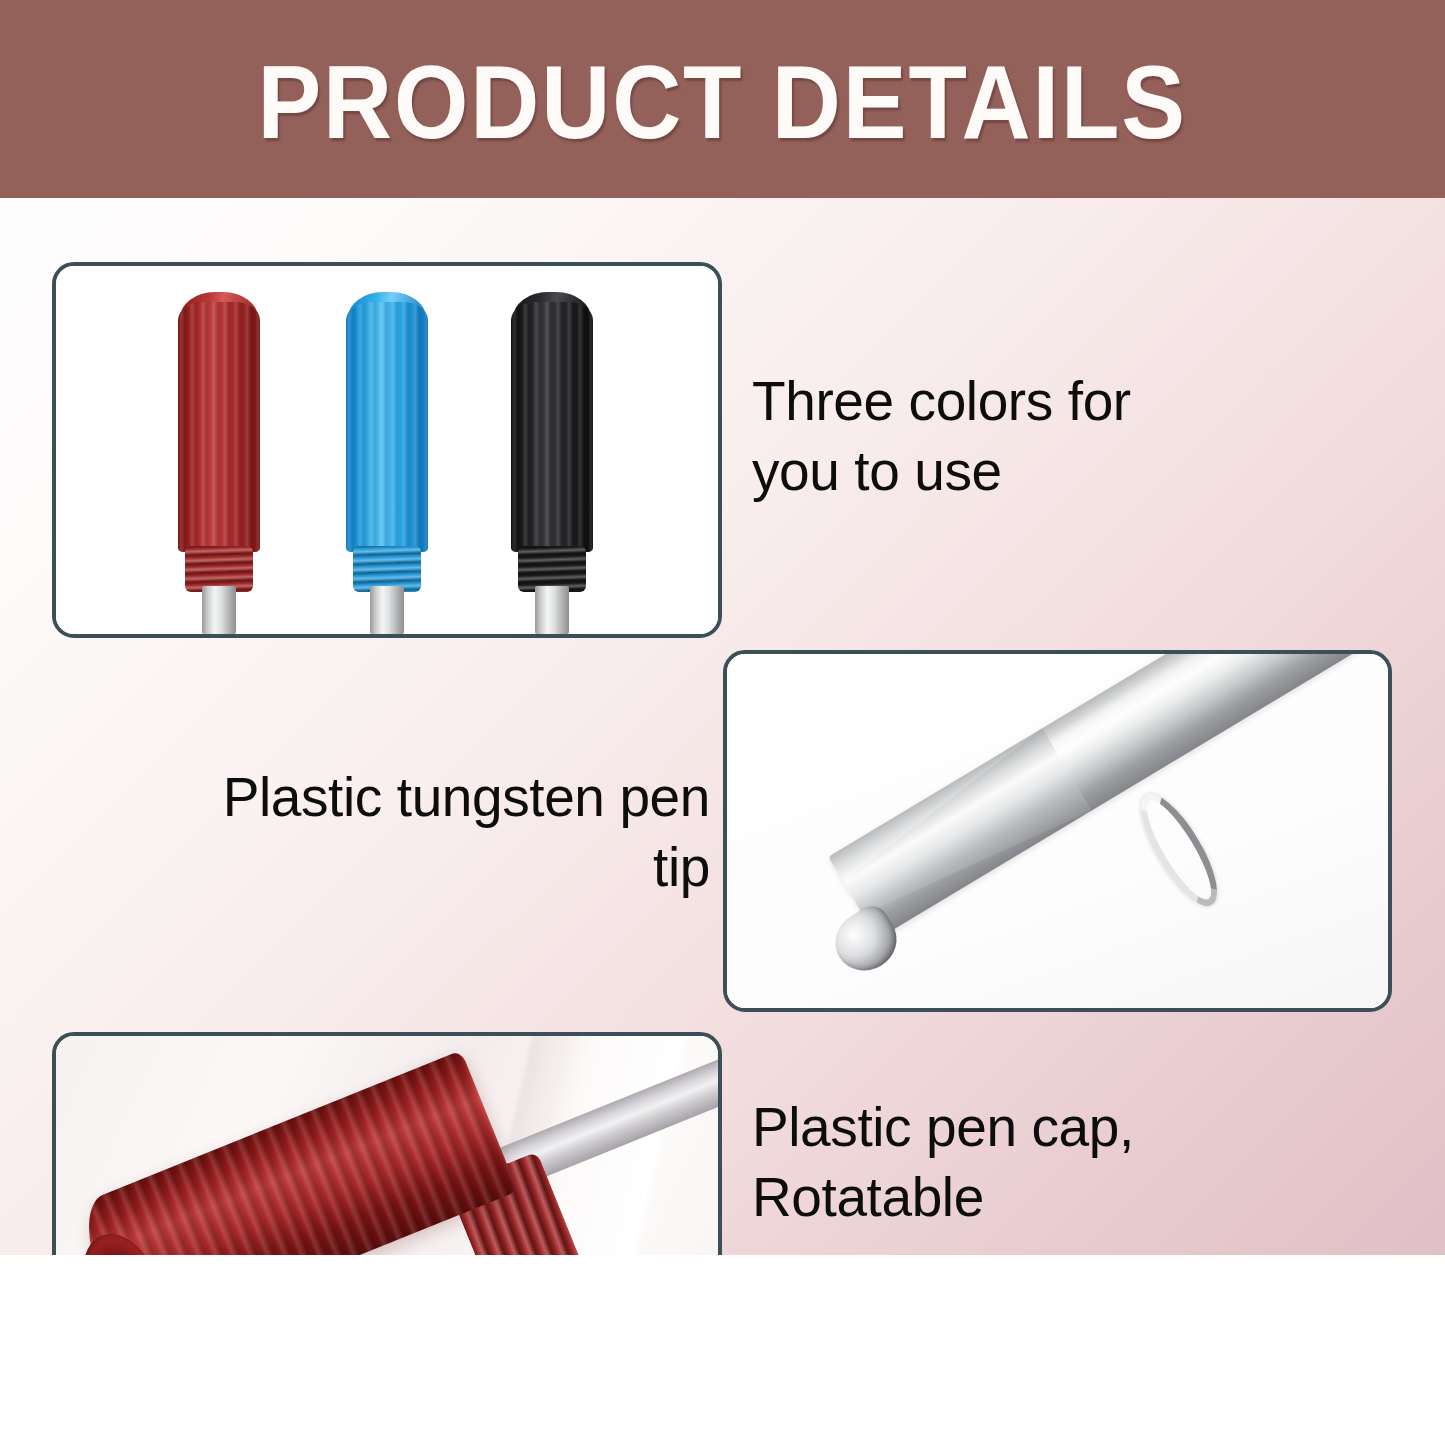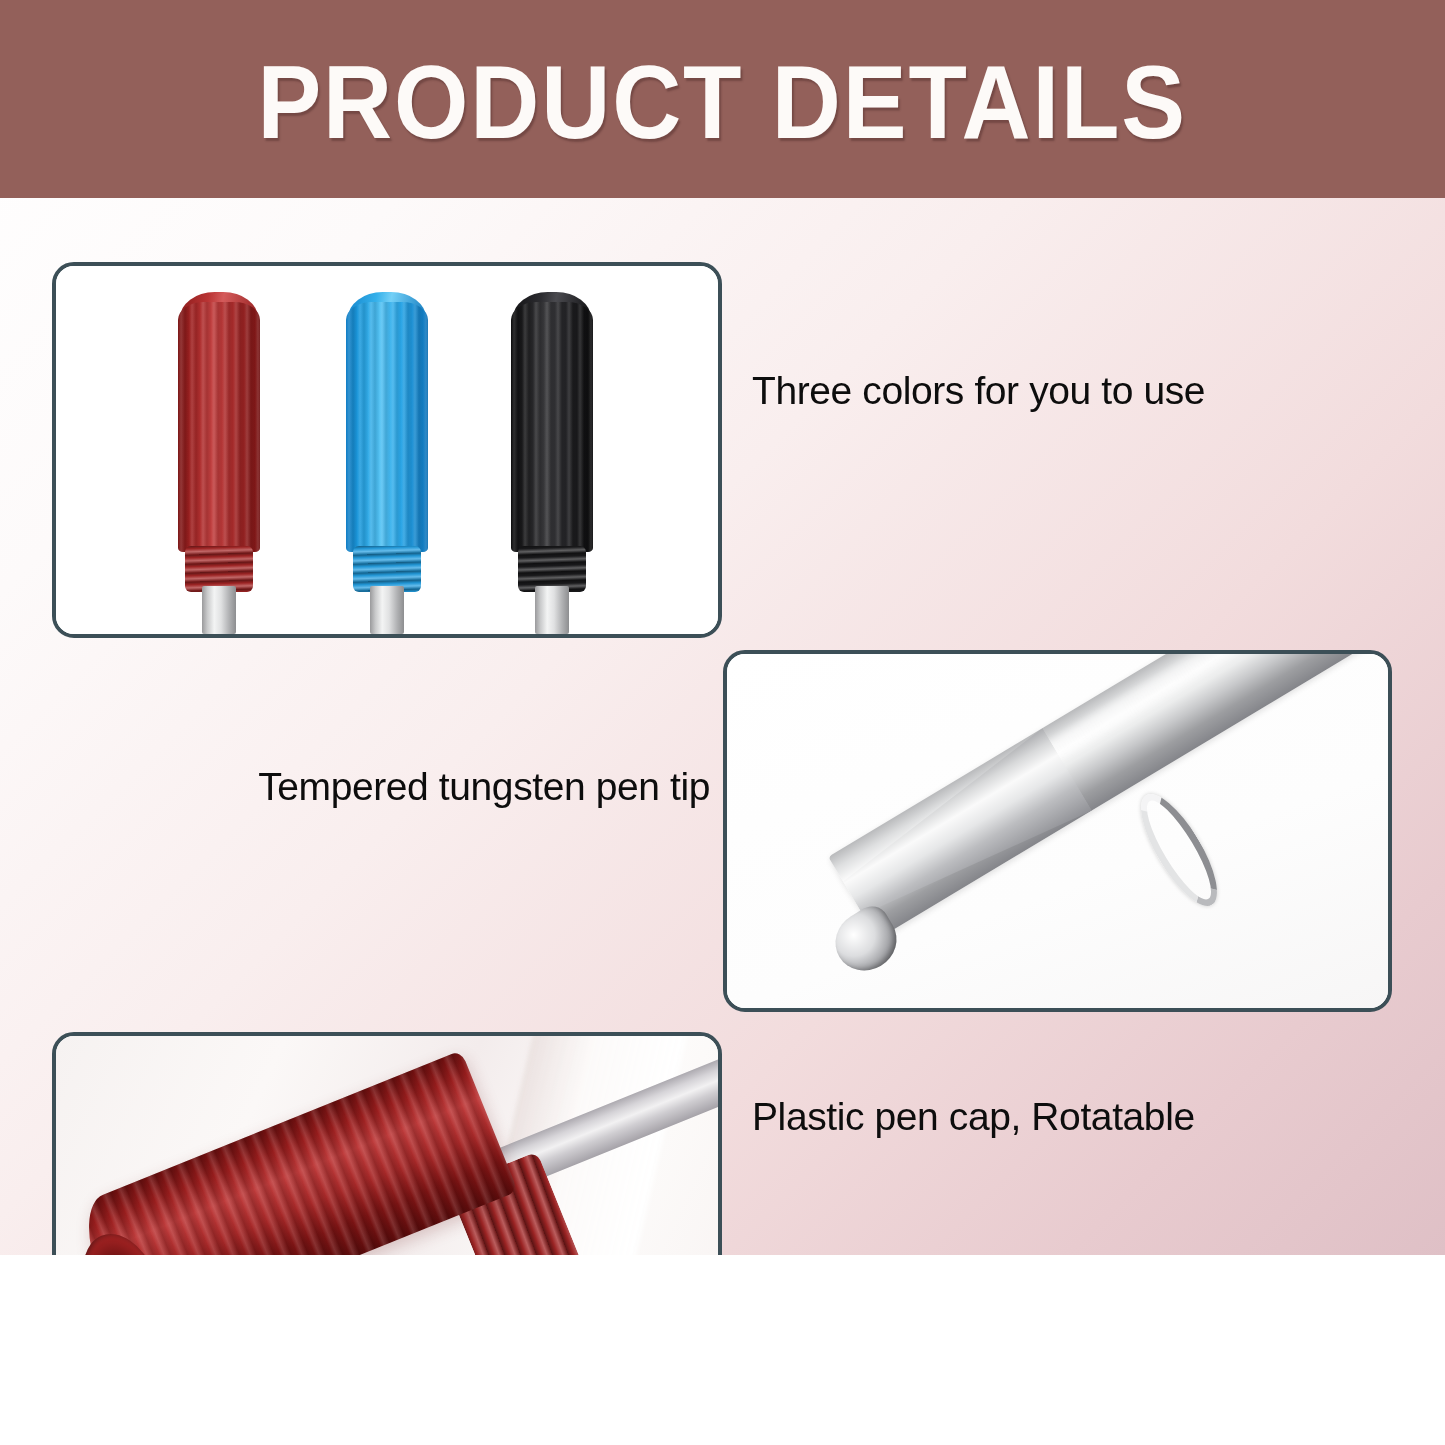--- a/index.html
+++ b/index.html
@@ -51,21 +51,21 @@
     background: #ffffff;
     overflow: hidden;
   }
   .panel-colors { left: 52px;  top: 262px;  width: 670px; height: 376px; }
   .panel-tip    { left: 723px; top: 650px;  width: 669px; height: 362px; }
   .panel-cap    { left: 52px;  top: 1032px; width: 670px; height: 352px; }
 
   
   .caption {
     position: absolute;
-    font-size: 39px;
+    font-size: 55px;
     line-height: 1.28;
     color: #0d0d0d;
     font-weight: 400;
     letter-spacing: -0.4px;
   }
   .cap-colors { left: 752px; top: 366px;  width: 470px; text-align: left; }
   .cap-tip    { left: 168px; top: 762px;  width: 542px; text-align: right; }
   .cap-cap    { left: 752px; top: 1092px; width: 500px; text-align: left; }
 
   
@@ -366,21 +366,21 @@
 
   <div class="panel panel-tip">
     <div class="tip-stage">
       <div class="tip-rod"></div>
       <div class="tip-cone"></div>
       <div class="tip-ball"></div>
       <div class="tip-ring"></div>
     </div>
   </div>
 
-  <div class="caption cap-tip">Tempered tungsten pen tip</div>
+  <div class="caption cap-tip">Plastic tungsten pen tip</div>
 
   <div class="panel panel-cap">
     <div class="capshot-stage">
       <div class="surface-edge"></div>
       <div class="capshot-shaft"></div>
       <div class="capshot-thread"></div>
       <div class="capshot-body"></div>
       <div class="capshot-open"></div>
     </div>
   </div>

